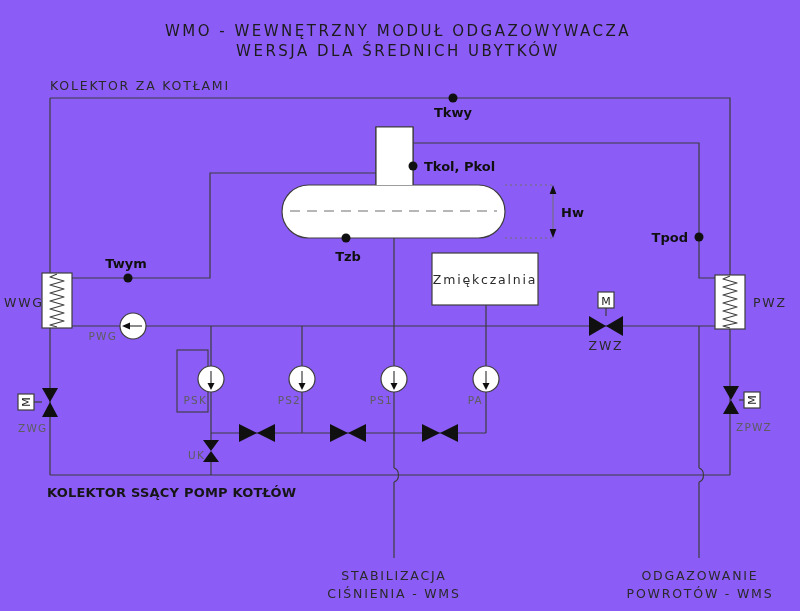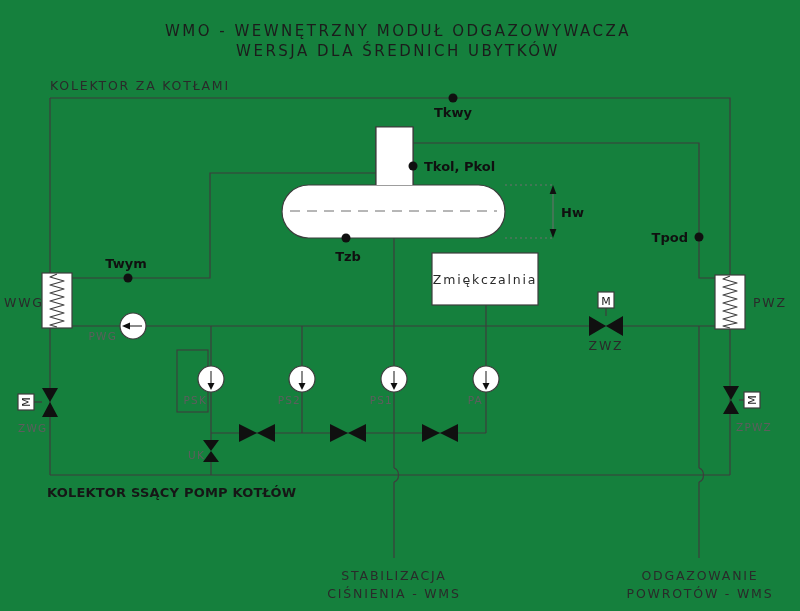--- a/index.html
+++ b/index.html
@@ -1,16 +1,16 @@
 <!DOCTYPE html>
 <html><head>
 <meta charset="utf-8">
 <style>
   html,body{margin:0;padding:0;background:#ffffff;}
-  .stage{position:relative;width:800px;height:611px;background:#15803d;overflow:hidden;}
+  .stage{position:relative;width:800px;height:611px;background:#8b5cf6;overflow:hidden;}
   svg{display:block;}
   text{font-family:"DejaVu Sans","Liberation Sans",sans-serif;}
   .ttl{font-size:15px;letter-spacing:2.5px;fill:#1c1c1c;}
   .cad{font-size:12.5px;letter-spacing:1.8px;fill:#2a2a2a;}
   .cad-sm{font-size:10.5px;letter-spacing:1.2px;fill:#5d5d5d;}
   .sens{font-size:13px;font-weight:600;fill:#101010;}
   .semib{font-size:13px;font-weight:600;letter-spacing:0.2px;fill:#161616;}
   .mtxt{font-size:11px;fill:#222;}
   .pipe{stroke:#3d3d3d;stroke-width:1.2;fill:none;}
   .thin{stroke:#6e6e6e;stroke-width:1;fill:none;}

